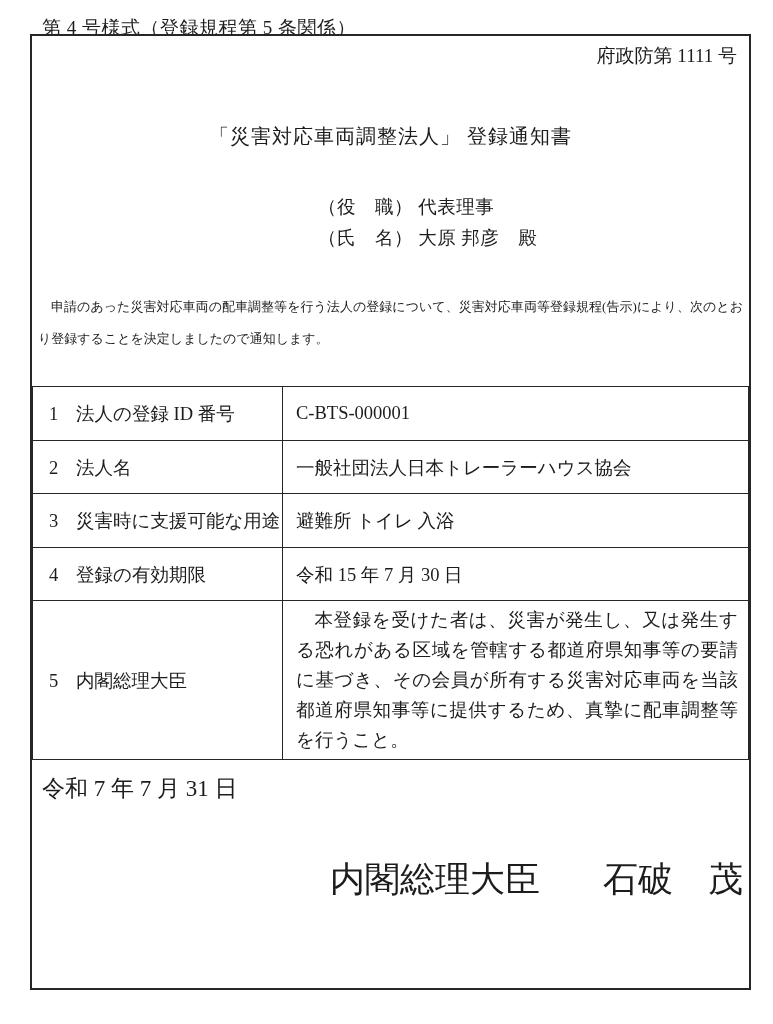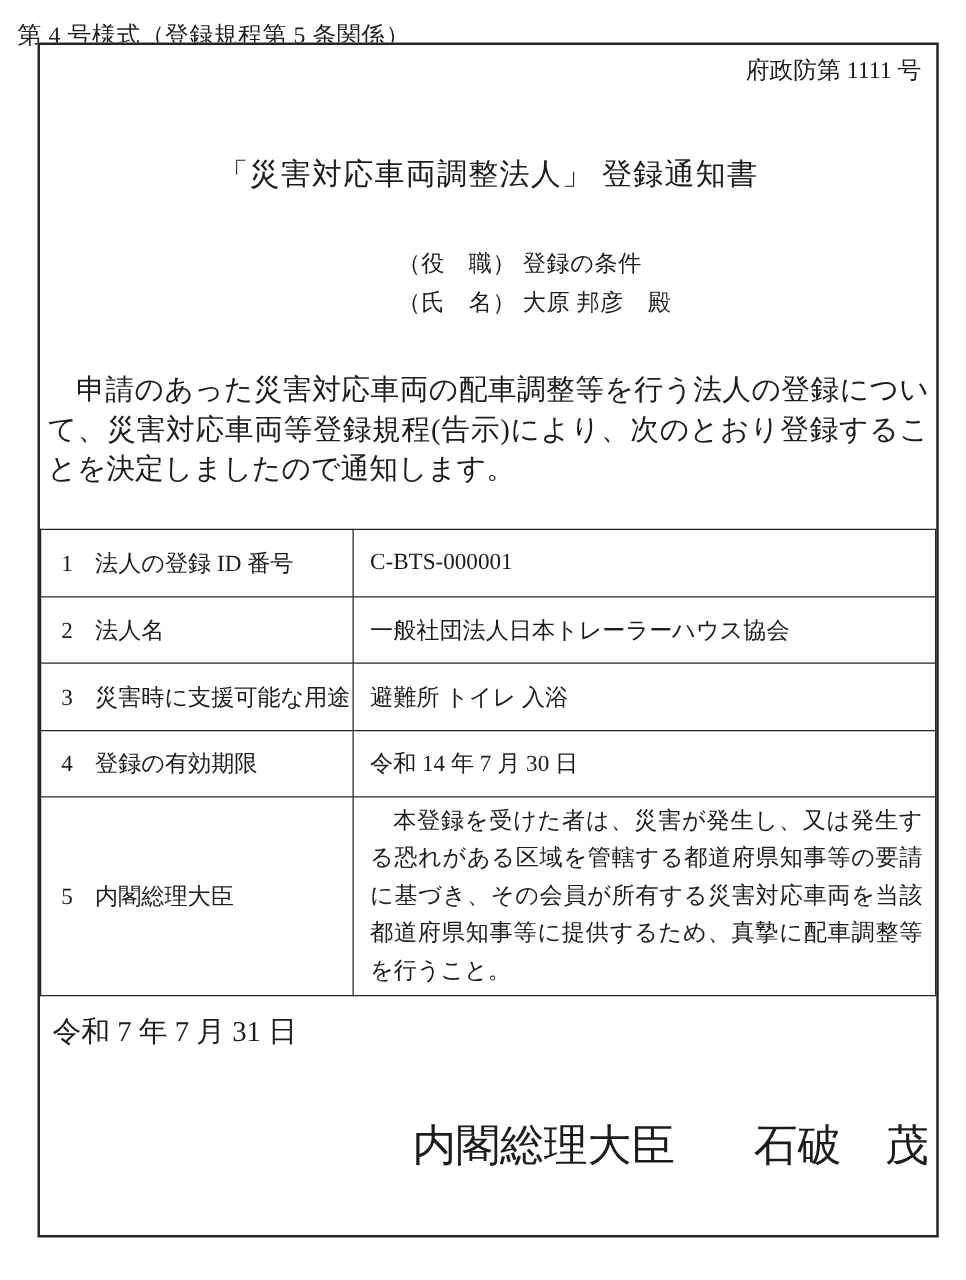--- a/index.html
+++ b/index.html
@@ -5,50 +5,50 @@
   * { margin: 0; padding: 0; box-sizing: border-box; }
   html, body { background: #ffffff; }
   body {
     width: 773px; height: 1024px;
     position: relative; overflow: hidden;
     font-family: "Liberation Serif", "DejaVu Serif", serif;
     color: #1c1c1c;
     -webkit-font-smoothing: antialiased;
   }
   .form-label {
-    position: absolute; left: 14px; top: 15px;
+    position: absolute; left: 42px; top: 15px;
     font-size: 19px; letter-spacing: 0.5px;
   }
   .doc-box {
     position: absolute; left: 30px; top: 34px;
     width: 721px; height: 956px;
     border: 2px solid #262626;
     background: #ffffff;
   }
   .doc-number {
     text-align: right;
     padding: 7px 12px 0 0;
     font-size: 19px;
   }
   .doc-title {
     margin-top: 54px;
     text-align: center;
-    font-size: 24px;
+    font-size: 20px;
     font-weight: normal;
     letter-spacing: 1px;
   }
   .recipient {
     margin: 42px 0 0 286px;
     font-size: 18.5px;
     line-height: 31px;
     letter-spacing: 0.5px;
   }
   .body-text {
     margin: 37px 6px 0 6px;
-    font-size: 23px;
+    font-size: 13px;
     line-height: 31.5px;
     text-indent: 1em;
     text-align: justify;
   }
   table.reg-table {
     width: 100%;
     border-collapse: collapse;
     margin-top: 32px;
     table-layout: fixed;
   }
@@ -94,21 +94,21 @@
 
 <div class="form-label">第 4 号様式（登録規程第 5 条関係）</div>
 
 <div class="doc-box">
 
   <div class="doc-number">府政防第 1111 号</div>
 
   <h1 class="doc-title">「災害対応車両調整法人」 登録通知書</h1>
 
   <div class="recipient">
-    <div>（役　職） 登録の条件</div>
+    <div>（役　職） 代表理事</div>
     <div>（氏　名） 大原 邦彦　殿</div>
   </div>
 
   <p class="body-text">申請のあった災害対応車両の配車調整等を行う法人の登録について、災害対応車両等登録規程(告示)により、次のとおり登録することを決定しましたので通知します。</p>
 
   <table class="reg-table">
     <tbody>
       <tr class="row-m">
         <td class="cell-label">
           <span class="row-no">1</span><span>法人の登録 ID 番号</span>
@@ -124,21 +124,21 @@
       <tr class="row-m">
         <td class="cell-label">
           <span class="row-no">3</span><span>災害時に支援可能な用途</span>
         </td>
         <td class="cell-value">避難所 トイレ 入浴</td>
       </tr>
       <tr class="row-s">
         <td class="cell-label">
           <span class="row-no">4</span><span>登録の有効期限</span>
         </td>
-        <td class="cell-value">令和 14 年 7 月 30 日</td>
+        <td class="cell-value">令和 15 年 7 月 30 日</td>
       </tr>
       <tr class="row-tall">
         <td class="cell-label">
           <span class="row-no">5</span><span>内閣総理大臣</span>
         </td>
         <td class="cell-value">本登録を受けた者は、災害が発生し、又は発生する恐れがある区域を管轄する都道府県知事等の要請に基づき、その会員が所有する災害対応車両を当該都道府県知事等に提供するため、真摯に配車調整等を行うこと。</td>
       </tr>
     </tbody>
   </table>
 

